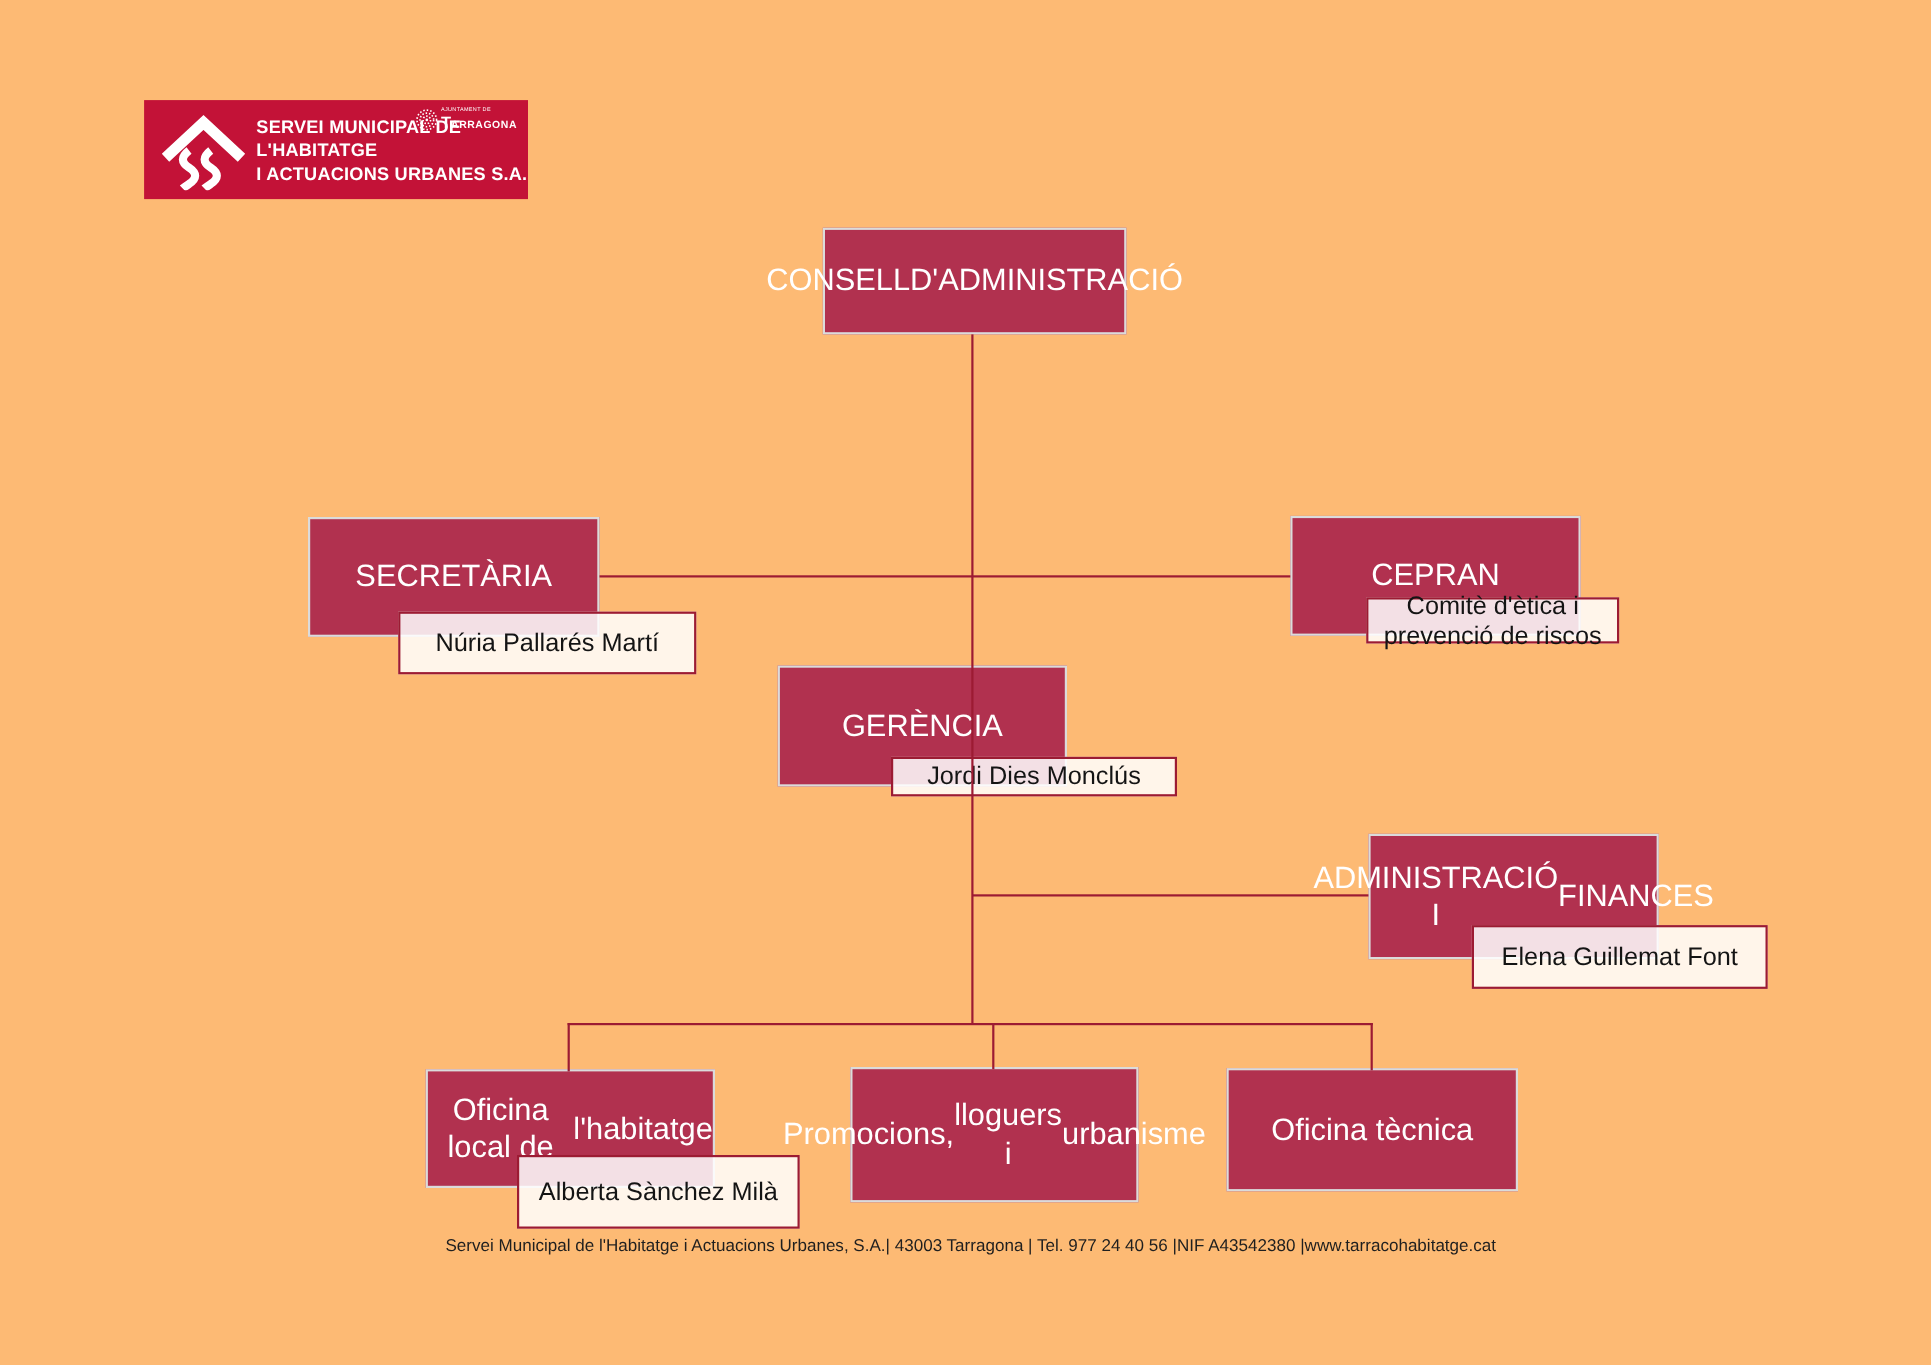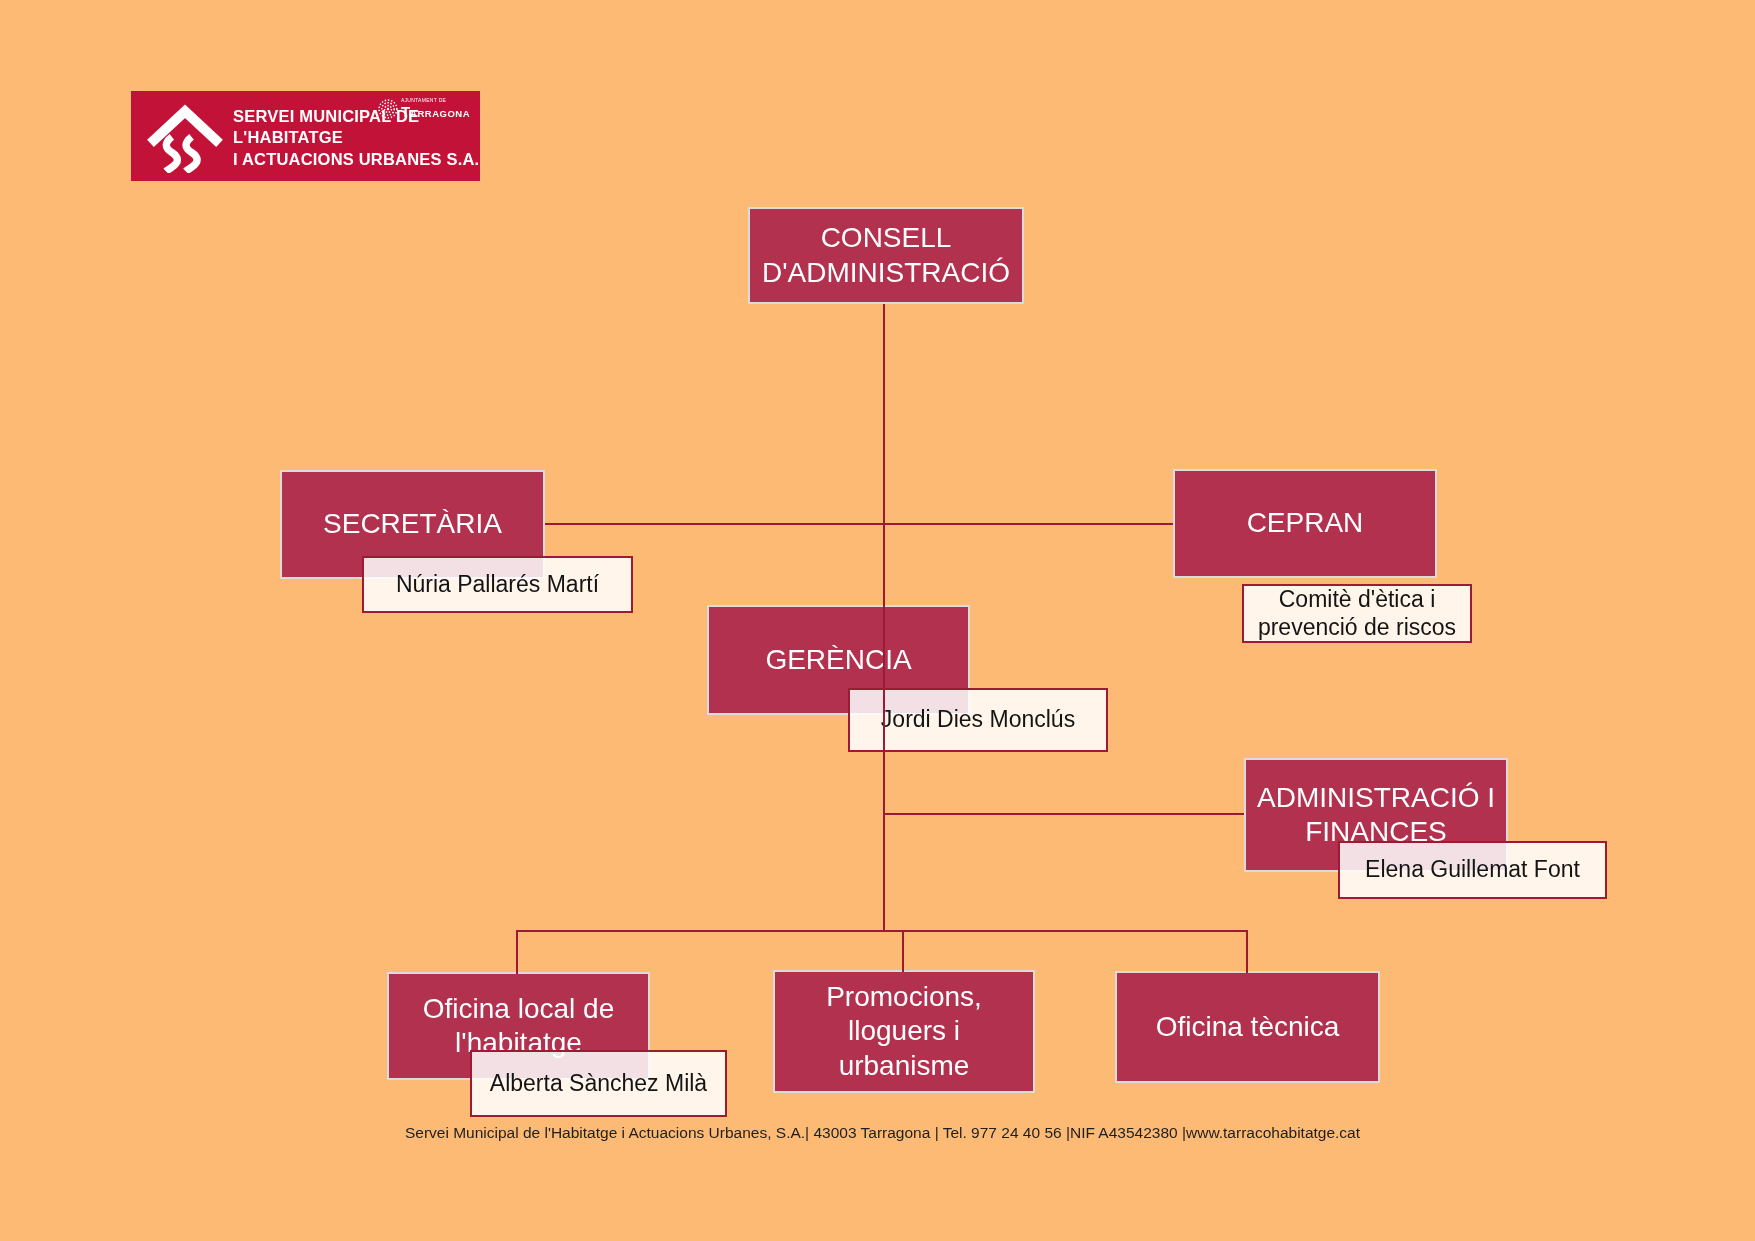--- a/index.html
+++ b/index.html
@@ -4,21 +4,21 @@
 <style>
   html,body { margin:0; padding:0; background:#ffffff; }
   .canvas {
     position:relative; width:1755px; height:1241px; background:#fdba74;
     font-family:"Liberation Sans", sans-serif; overflow:hidden;
   }
   
   .box {
     position:absolute; background:var(--box-fill,#B1314F);
     border:2px solid #DBDBDB; box-sizing:border-box;
-    color:#ffffff; display:flex; flex-direction:column;
+    color:#ffffff; display:flex; flex-direction:row;
     align-items:center; justify-content:center; text-align:center;
     font-size:28px; line-height:1.22; z-index:2; font-weight:400;
   }
   
   .pbox {
     position:absolute; background:rgba(255,255,255,0.85);
     border:2px solid var(--line,#9C1B33); box-sizing:border-box;
     color:#141414; display:flex; flex-direction:column;
     align-items:center; justify-content:center; text-align:center;
     font-size:23px; line-height:1.18; z-index:4;
@@ -96,29 +96,29 @@
   <div class="box" style="left:280px; top:470px; width:265px; height:109px;">
     <span>SECRETÀRIA</span>
   </div>
   <div class="pbox" style="left:362px; top:556px; width:271px; height:57px;">
     <span>Núria Pallarés Martí</span>
   </div>
 
   <div class="box" style="left:1173px; top:469px; width:264px; height:109px;">
     <span>CEPRAN</span>
   </div>
-  <div class="pbox" style="left:1242px; top:543px; width:230px; height:59px;margin-top:41px;">
+  <div class="pbox" style="left:1242px; top:543px; width:230px; height:42px;">
     <span>Comitè d'ètica i</span>
     <span>prevenció de riscos</span>
   </div>
 
   <div class="box" style="left:707px; top:605px; width:263px; height:110px;">
     <span>GERÈNCIA</span>
   </div>
-  <div class="pbox" style="left:848px; top:688px; width:260px; height:64px;">
+  <div class="pbox" style="left:810px; top:688px; width:260px; height:36px;">
     <span>Jordi Dies Monclús</span>
   </div>
 
   <div class="box" style="left:1244px; top:758px; width:264px; height:114px;">
     <span>ADMINISTRACIÓ I</span>
     <span>FINANCES</span>
   </div>
   <div class="pbox" style="left:1338px; top:841px; width:269px; height:58px;">
     <span>Elena Guillemat Font</span>
   </div>

